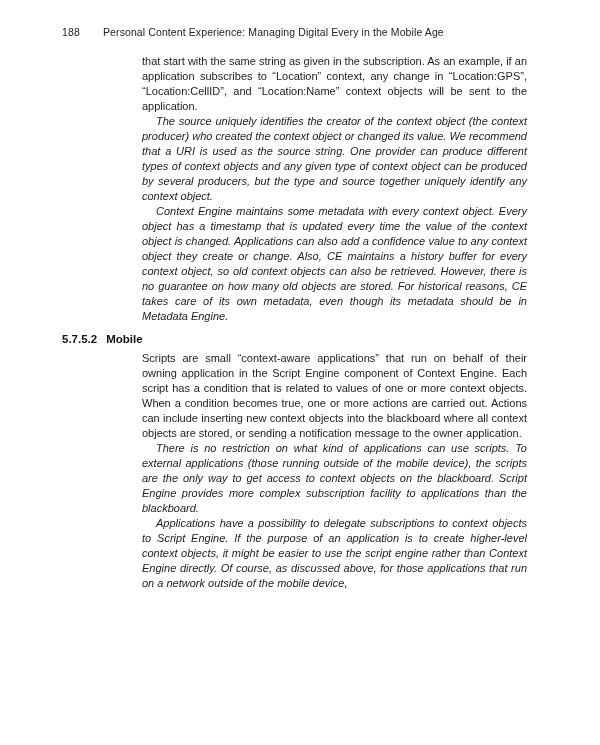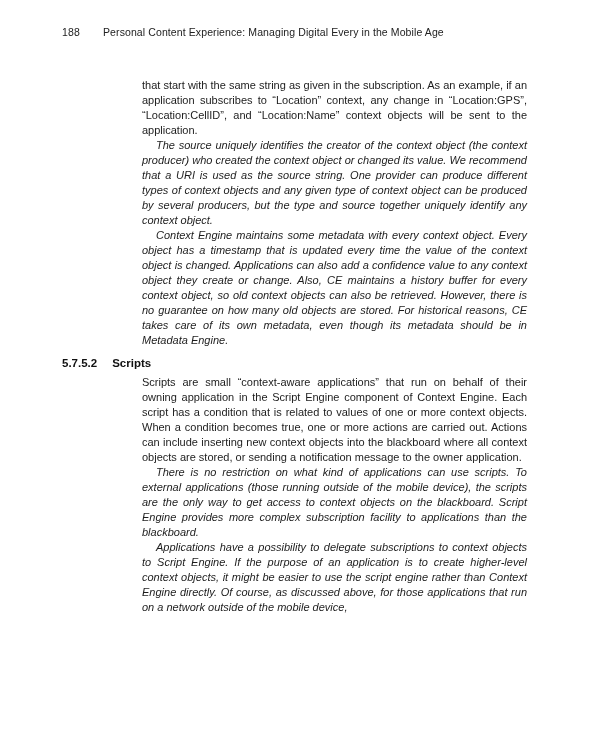--- a/index.html
+++ b/index.html
@@ -20,21 +20,21 @@
     background: #ffffff;
     padding: 26px 60px 0 62px;
   }
 
   .page-header {
     display: flex;
     align-items: baseline;
     font-size: 10.5px;
     letter-spacing: 0.1px;
     color: #222;
-    margin-bottom: 40px;
+    margin-bottom: 16px;
   }
 
   .page-number {
     width: 41px;
     flex: 0 0 auto;
   }
 
   .running-title {
     flex: 1 1 auto;
   }
@@ -64,21 +64,21 @@
   .section-heading {
     font-size: 11.5px;
     font-weight: bold;
     color: #111;
     margin: 9px 0 6px 0;
     display: flex;
     align-items: baseline;
   }
 
   .section-heading .section-number {
-    margin-right: 15px;
+    margin-right: 9px;
   }
 </style>
 </head>
 <body>
 
 <div class="page">
 
   <header class="page-header">
     <span class="page-number">188</span>
     <span class="running-title">Personal Content Experience: Managing Digital Every in the Mobile Age</span>
@@ -87,21 +87,21 @@
   <main class="page-body">
 
     <div class="text-block">
       <p>that start with the same string as given in the subscription. As an example, if an application subscribes to “Location” context, any change in “Location:GPS”, “Location:CellID”, and “Location:Name” context objects will be sent to the application.</p>
       <p class="indent">The source uniquely identifies the creator of the context object (the context producer) who created the context object or changed its value. We recommend that a URI is used as the source string. One provider can produce different types of context objects and any given type of context object can be produced by several producers, but the type and source together uniquely identify any context object.</p>
       <p class="indent">Context Engine maintains some metadata with every context object. Every object has a timestamp that is updated every time the value of the context object is changed. Applications can also add a confidence value to any context object they create or change. Also, CE maintains a history buffer for every context object, so old context objects can also be retrieved. However, there is no guarantee on how many old objects are stored. For historical reasons, CE takes care of its own metadata, even though its metadata should be in Metadata Engine.</p>
     </div>
 
     <h2 class="section-heading">
       <span class="section-number">5.7.5.2</span>
-      <span class="section-title">Scripts</span>
+      <span class="section-title">Mobile</span>
     </h2>
 
     <div class="text-block">
       <p>Scripts are small “context-aware applications” that run on behalf of their owning application in the Script Engine component of Context Engine. Each script has a condition that is related to values of one or more context objects. When a condition becomes true, one or more actions are carried out. Actions can include inserting new context objects into the blackboard where all context objects are stored, or sending a notification message to the owner application.</p>
       <p class="indent">There is no restriction on what kind of applications can use scripts. To external applications (those running outside of the mobile device), the scripts are the only way to get access to context objects on the blackboard. Script Engine provides more complex subscription facility to applications than the blackboard.</p>
       <p class="indent">Applications have a possibility to delegate subscriptions to context objects to Script Engine. If the purpose of an application is to create higher-level context objects, it might be easier to use the script engine rather than Context Engine directly. Of course, as discussed above, for those applications that run on a network outside of the mobile device,</p>
     </div>
 
   </main>
 

